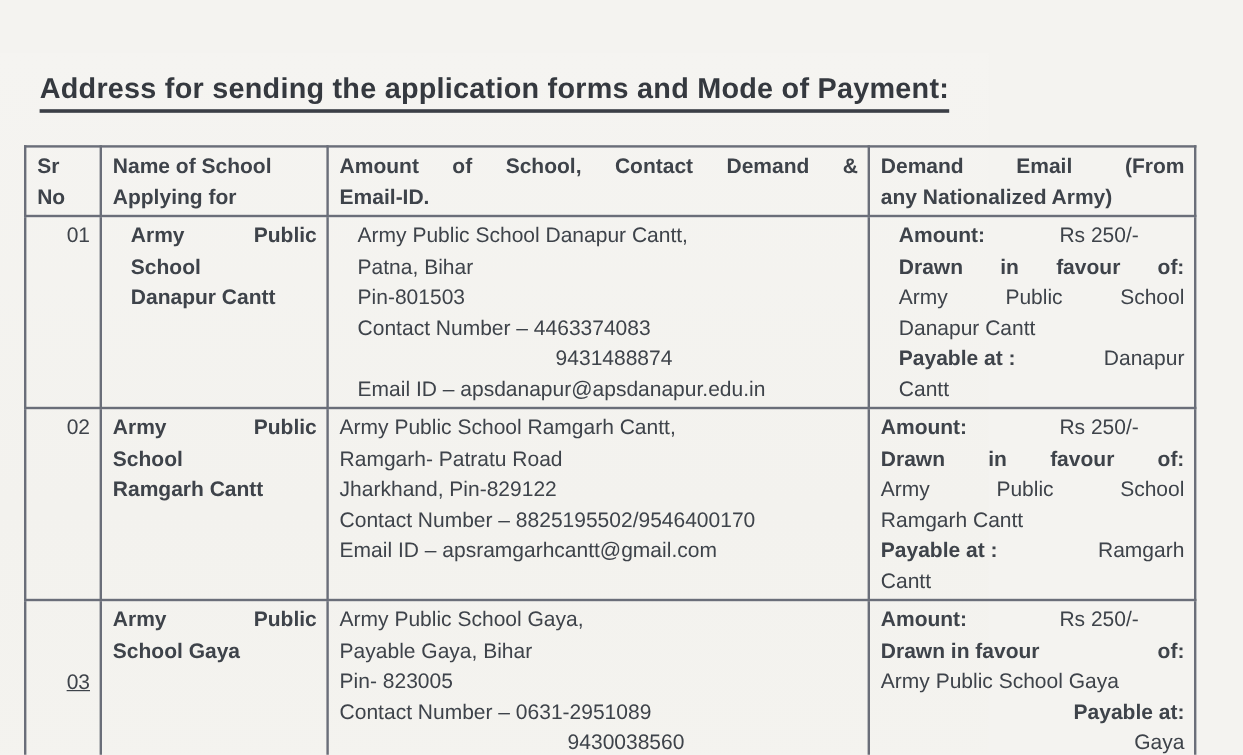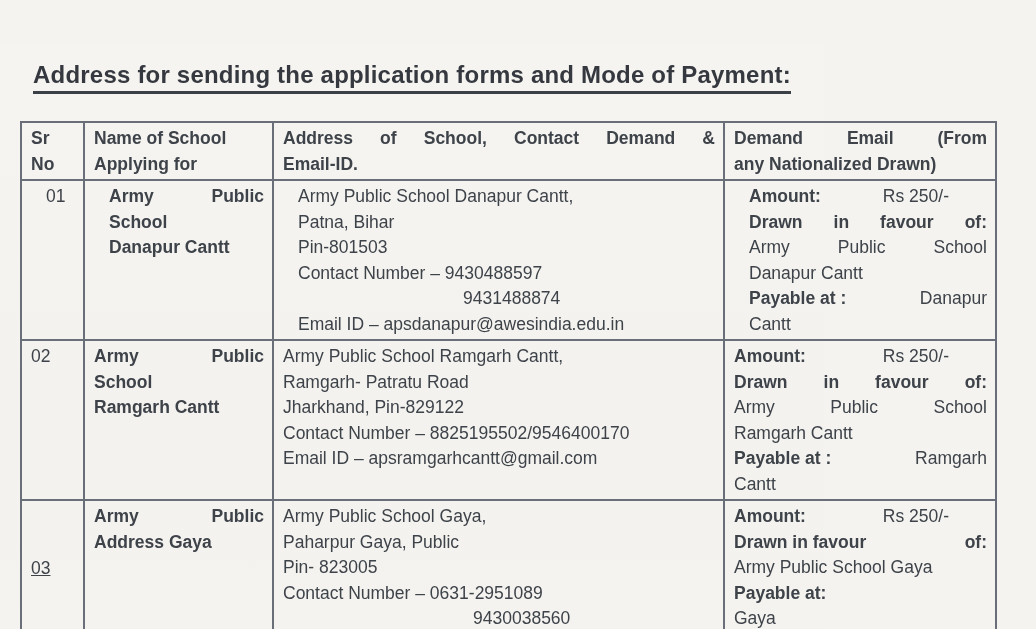--- a/index.html
+++ b/index.html
@@ -43,20 +43,21 @@
   col.c-sr   { width: 63px; }
   col.c-name { width: 189px; }
   col.c-addr { width: 451px; }
   col.c-dd   { width: 272px; }
   td {
     border: 2px solid #6a6e79;
     vertical-align: top;
     padding: 3px 8px 2px 9px;
     font-size: 17.5px;
     color: #3e434a;
+    text-align: right;
   }
   tr.header-row td { height: 48px; }
   tr.row-0 td { height: 149px; padding-left: 24px; }
   tr.row-1 td { height: 152px; }
   tr.row-2 td { height: 148px; }
   .ln {
     display: flex;
     column-gap: 6px;
     line-height: 25.5px;
     white-space: nowrap;
@@ -92,39 +93,39 @@
           <td>
             <div class="ln">
               <span class="b">Name of School</span>
             </div>
             <div class="ln">
               <span class="b">Applying for</span>
             </div>
           </td>
           <td>
             <div class="ln j">
-              <span class="b">Address</span>
+              <span class="b">Amount</span>
               <span class="b">of</span>
               <span class="b">School,</span>
               <span class="b">Contact</span>
               <span class="b">Demand</span>
               <span class="b">&amp;</span>
             </div>
             <div class="ln">
               <span class="b">Email-ID.</span>
             </div>
           </td>
           <td>
             <div class="ln j">
               <span class="b">Demand</span>
               <span class="b">Email</span>
               <span class="b">(From</span>
             </div>
             <div class="ln">
-              <span class="b">any Nationalized Drawn)</span>
+              <span class="b">any Nationalized Army)</span>
             </div>
           </td>
         </tr>
         <tr class="row-0">
           <td>
             <div class="sr-num">01</div>
           </td>
           <td>
             <div class="ln j">
               <span class="b">Army</span>
@@ -141,27 +142,27 @@
             <div class="ln">
               <span>Army Public School Danapur Cantt,</span>
             </div>
             <div class="ln">
               <span>Patna, Bihar</span>
             </div>
             <div class="ln">
               <span>Pin-801503</span>
             </div>
             <div class="ln">
-              <span>Contact Number – 9430488597</span>
+              <span>Contact Number – 4463374083</span>
             </div>
             <div class="ln" style="padding-left: 165px;">
               <span>9431488874</span>
             </div>
             <div class="ln">
-              <span>Email ID – apsdanapur@awesindia.edu.in</span>
+              <span>Email ID – apsdanapur@apsdanapur.edu.in</span>
             </div>
           </td>
           <td>
             <div class="ln j" style="padding-right: 38px;">
               <span class="b">Amount:</span>
               <span>Rs 250/-</span>
             </div>
             <div class="ln j">
               <span class="b">Drawn</span>
               <span class="b">in</span>
@@ -249,29 +250,29 @@
         <tr class="row-2">
           <td>
             <div class="sr-num" style="padding-top: 52px; text-decoration: underline;">03</div>
           </td>
           <td>
             <div class="ln j">
               <span class="b">Army</span>
               <span class="b">Public</span>
             </div>
             <div class="ln">
-              <span class="b">Address Gaya</span>
+              <span class="b">School Gaya</span>
             </div>
           </td>
           <td>
             <div class="ln">
               <span>Army Public School Gaya,</span>
             </div>
             <div class="ln">
-              <span>Paharpur Gaya, Public</span>
+              <span>Payable Gaya, Bihar</span>
             </div>
             <div class="ln">
               <span>Pin- 823005</span>
             </div>
             <div class="ln">
               <span>Contact Number – 0631-2951089</span>
             </div>
             <div class="ln" style="padding-left: 190px;">
               <span>9430038560</span>
             </div>

